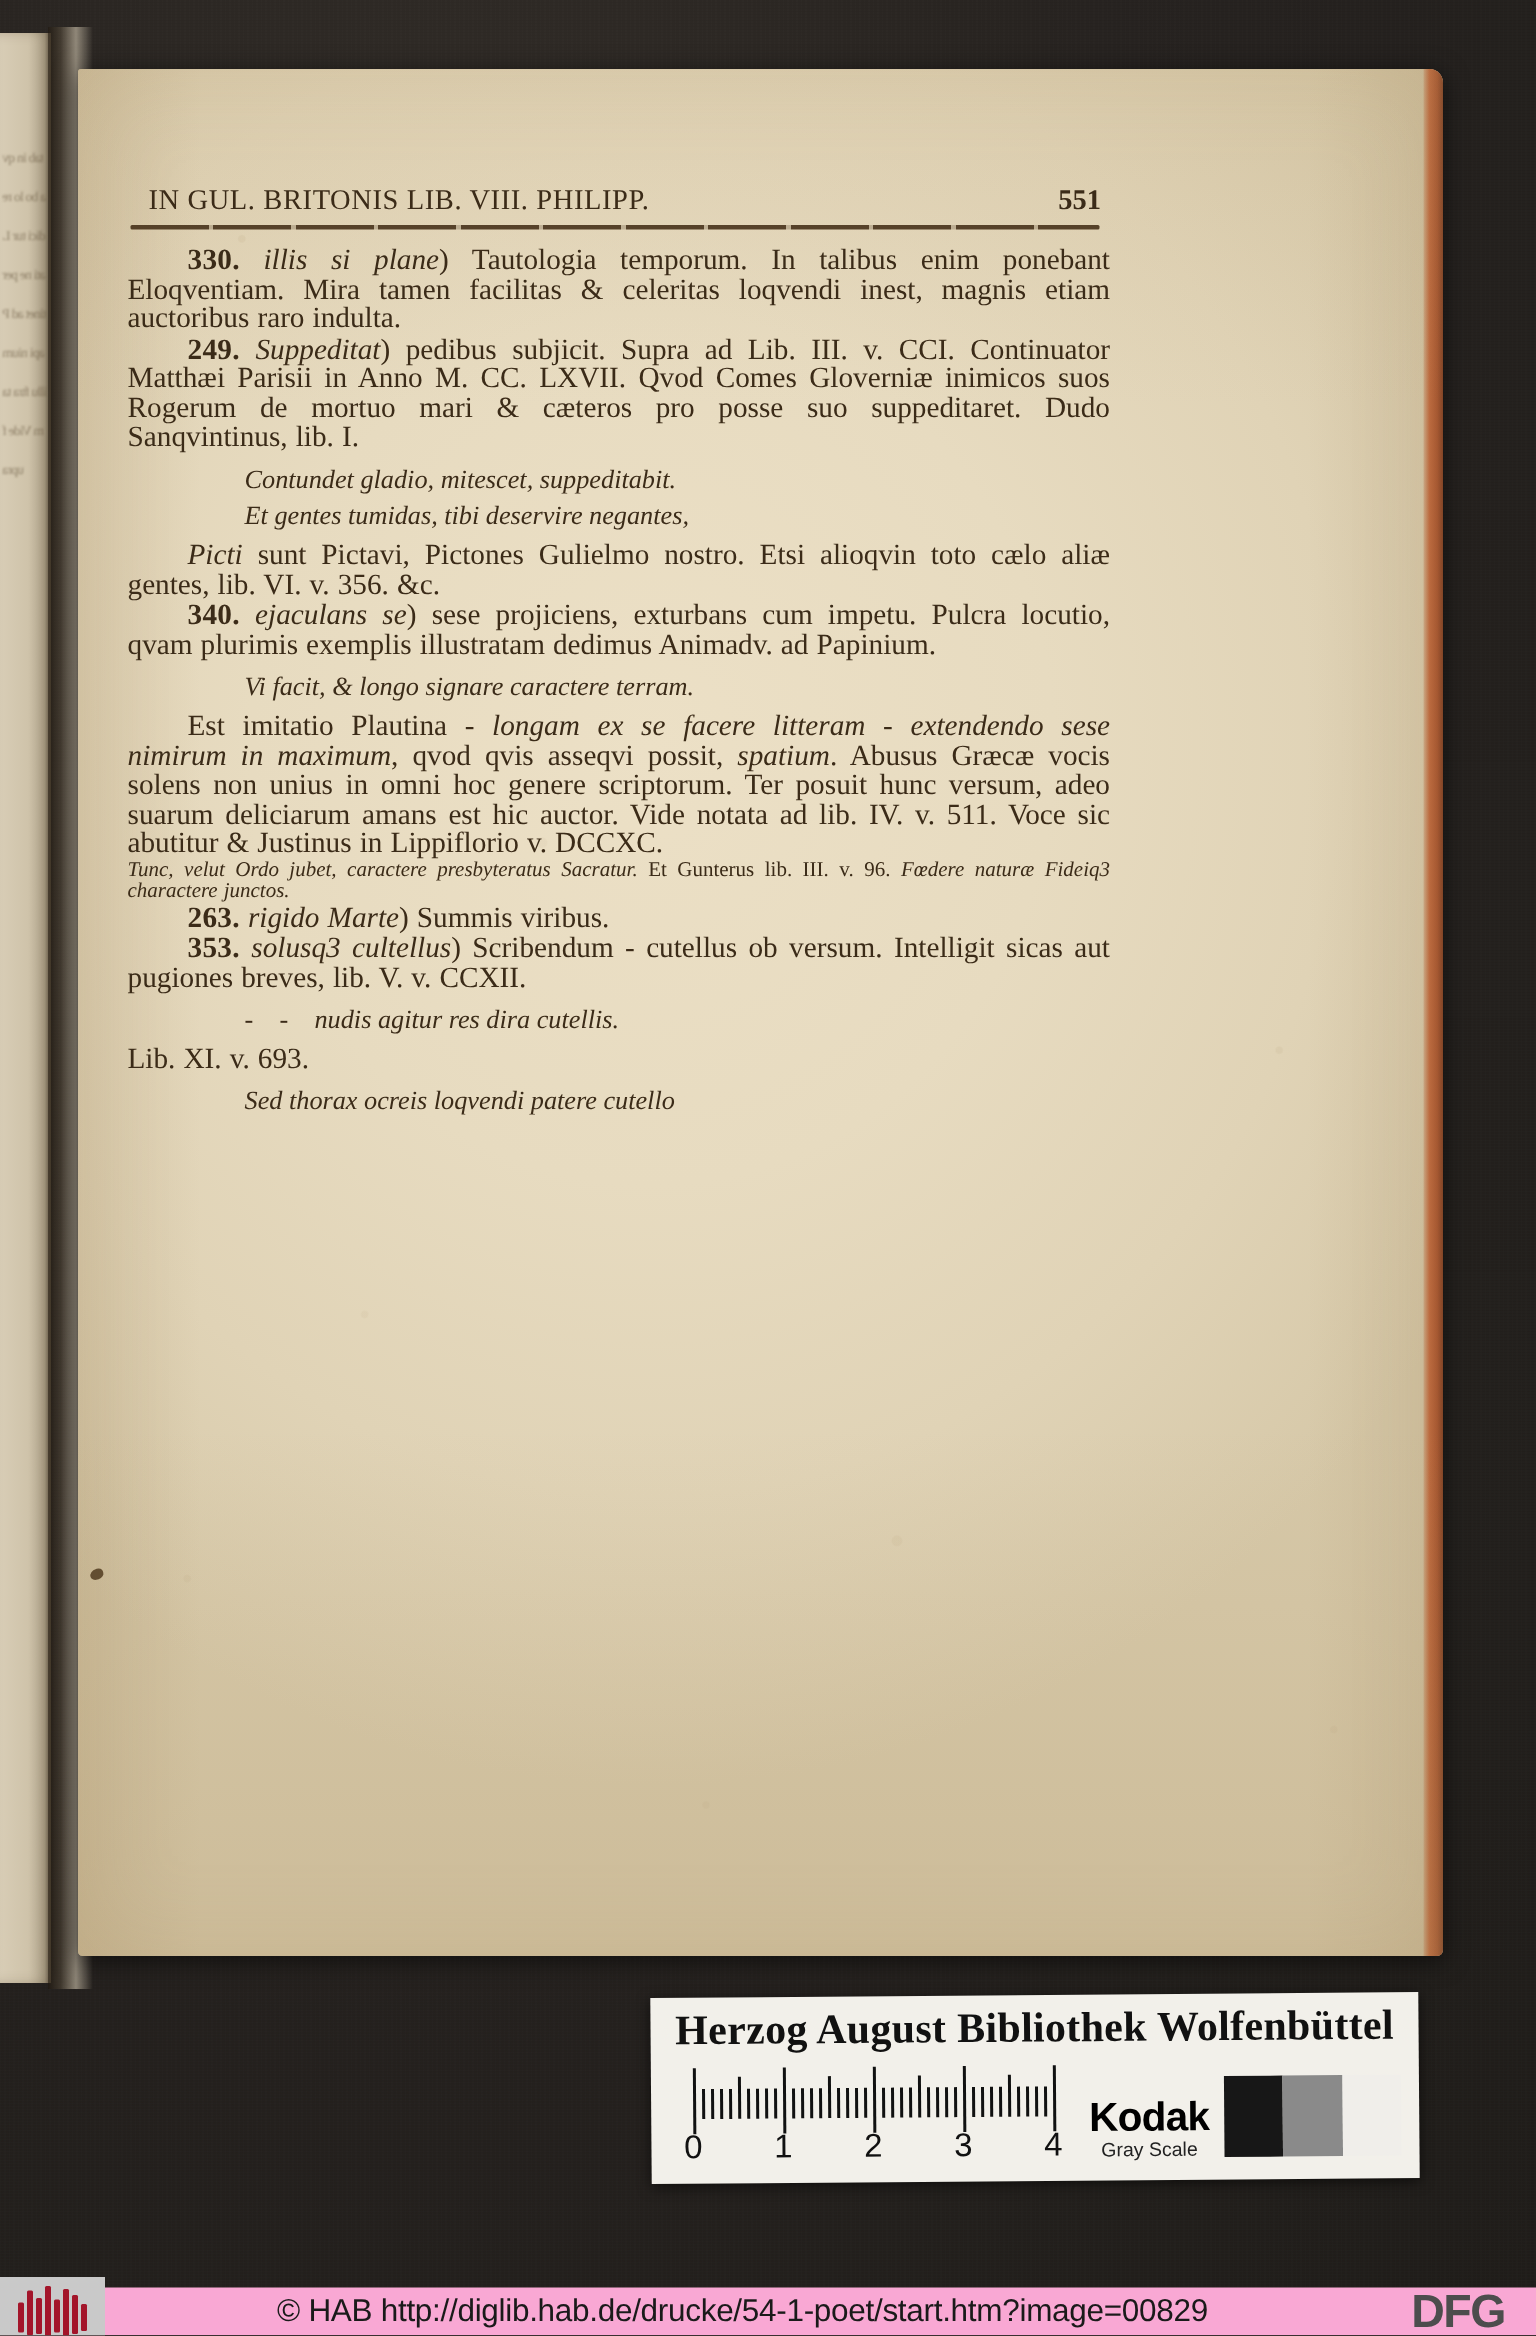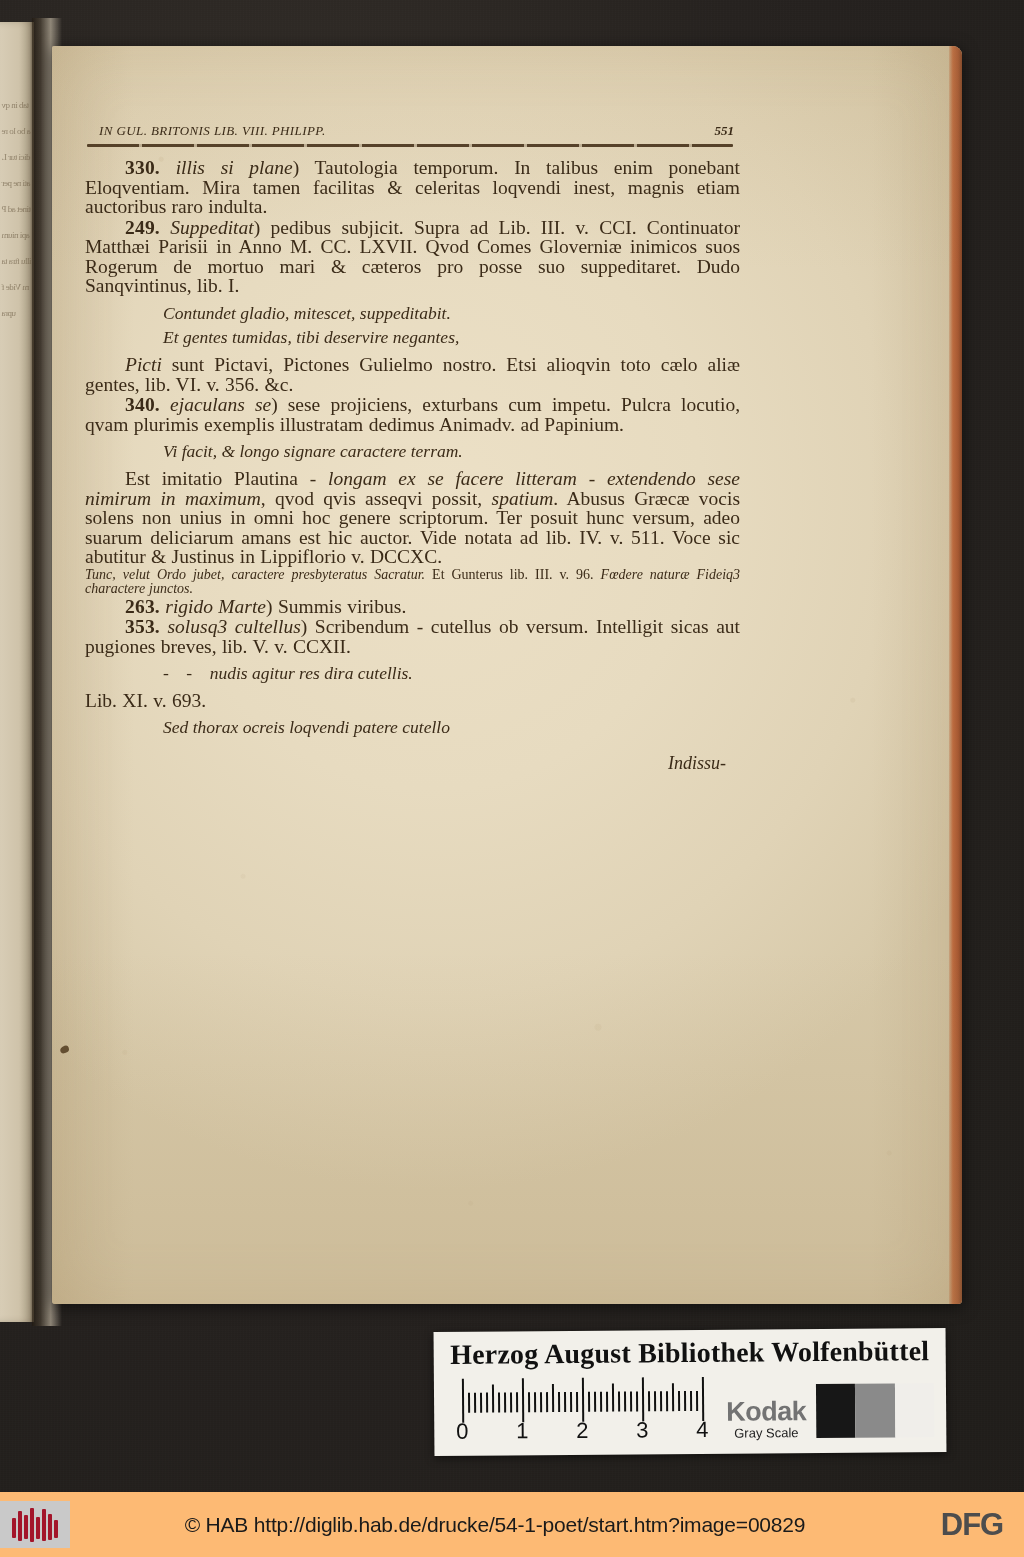--- a/index.html
+++ b/index.html
@@ -126,23 +126,22 @@
     color: #3b2b18;
     font-size: 19.5px;
     line-height: 1.0;
     z-index: 3;
   }
   .runhead {
     display: flex;
     align-items: flex-end;
     font-variant: small-caps;
     letter-spacing: .4px;
-    font-size: 13px;
+    font-size: 19px;
     margin-left: 14px;
-    font-style: italic;
   }
   .runhead .rh-title { flex: 0 0 auto; }
   .runhead .rh-folio {
     margin-left: auto;
     font-variant: normal;
     font-weight: 700;
     letter-spacing: 0;
     padding-right: 6px;
   }
   .rule {
@@ -232,36 +231,36 @@
   .tick.major { height: 44px; bottom: -10px; width: 2px; }
   .rule-nums {
     position: absolute; left: 0; bottom: 0; width: 100%; height: 26px;
     font-family: "Liberation Sans", sans-serif;
     font-size: 22px; font-weight: 400; color: #111;
   }
   .rule-num { position: absolute; transform: translateX(-50%); }
   .kodak { text-align: center; }
   .kodak-word {
     font-family: "Liberation Sans", sans-serif;
-    font-weight: 700; font-size: 27px; color: #737373;
+    font-weight: 700; font-size: 27px; color: #000000;
     letter-spacing: -.5px; line-height: 1;
   }
   .kodak-sub {
     font-family: "Liberation Sans", sans-serif;
     font-size: 13px; color: #222; line-height: 1.3;
   }
   .patches { display: flex; height: 54px; width: 118px; margin-bottom: 4px; }
   .patch { flex: 1 1 0; }
 
   
   .footer {
     position: absolute;
     left: 0; bottom: 0;
-    width: 100%; height: 65px;
-    background: #fdba74;
+    width: 100%; height: 32px;
+    background: #f9a8d4;
     display: flex;
     align-items: center;
   }
   .hab-logo {
     width: 70px; height: 47px;
     display: flex; align-items: center; justify-content: center;
     gap: 2px;
     background: #c9c9c9;
   }
   .hab-bar { width: 4px; background: #a3152a; border-radius: 1px; }
@@ -360,21 +359,20 @@
       <div class="verse">
         <span class="verse-line">-    -    nudis agitur res dira cutellis.</span>
       </div>
 
       <p class="para noindent">Lib. XI. v. 693.</p>
 
       <div class="verse">
         <span class="verse-line">Sed thorax ocreis loqvendi patere cutello</span>
       </div>
 
-      <div class="catchword">Indissu-</div>
     </div>
   </div>
 
   <div class="target">
     <div class="target-title">Herzog August Bibliothek Wolfenbüttel</div>
     <div class="target-lower">
       <div class="ruler">
         <div class="ticks">
             <div class="tick major" style="left: 14px;"></div>
             <div class="tick minor" style="left: 20px;"></div>

